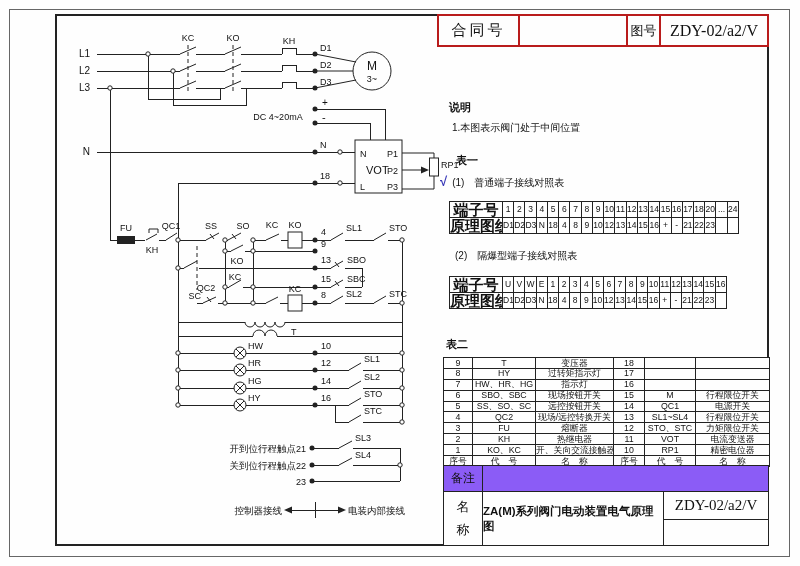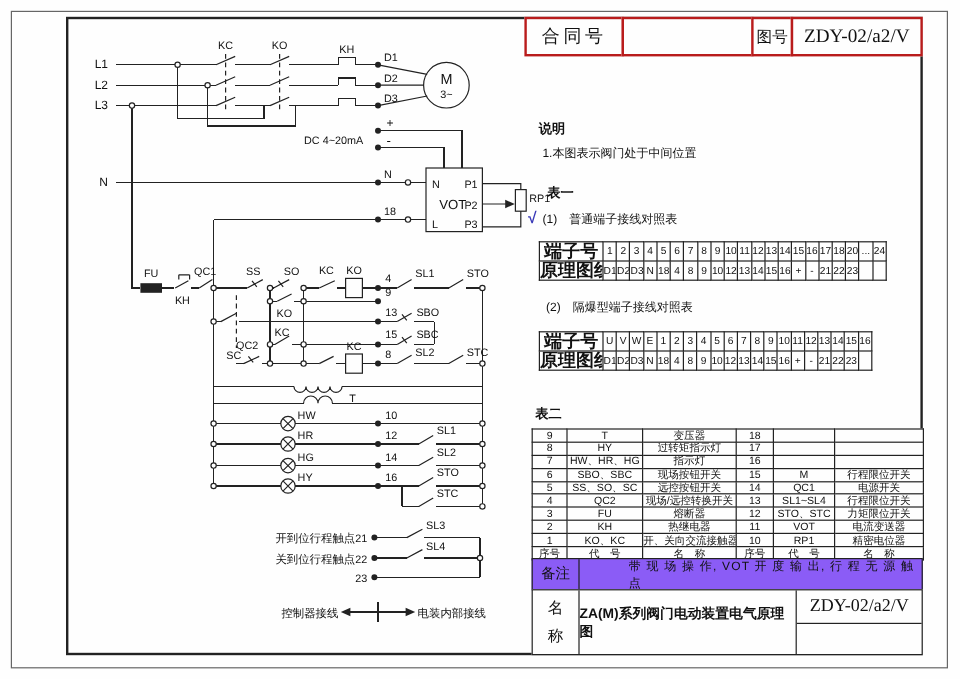--- a/index.html
+++ b/index.html
@@ -451,21 +451,20 @@
           <td>名　称</td>
           <td>序号</td>
           <td>代　号</td>
           <td>名　称</td>
         </tr>
   </tbody>
     </table>
 
   <div class="abs remark">
     <div class="lbl">备注</div>
-    <div class="val">带 现 场 操 作, VOT 开 度 输 出, 行 程 无 源 触 点</div>
   </div>
   <div class="abs nameblock">
     <div class="lbl">
       <span>名</span>
       <span>称</span>
     </div>
     <div class="mid">ZA(M)系列阀门电动装置电气原理图</div>
     <div class="right">
       <div class="dno serif">ZDY-02/a2/V</div>
     </div>

